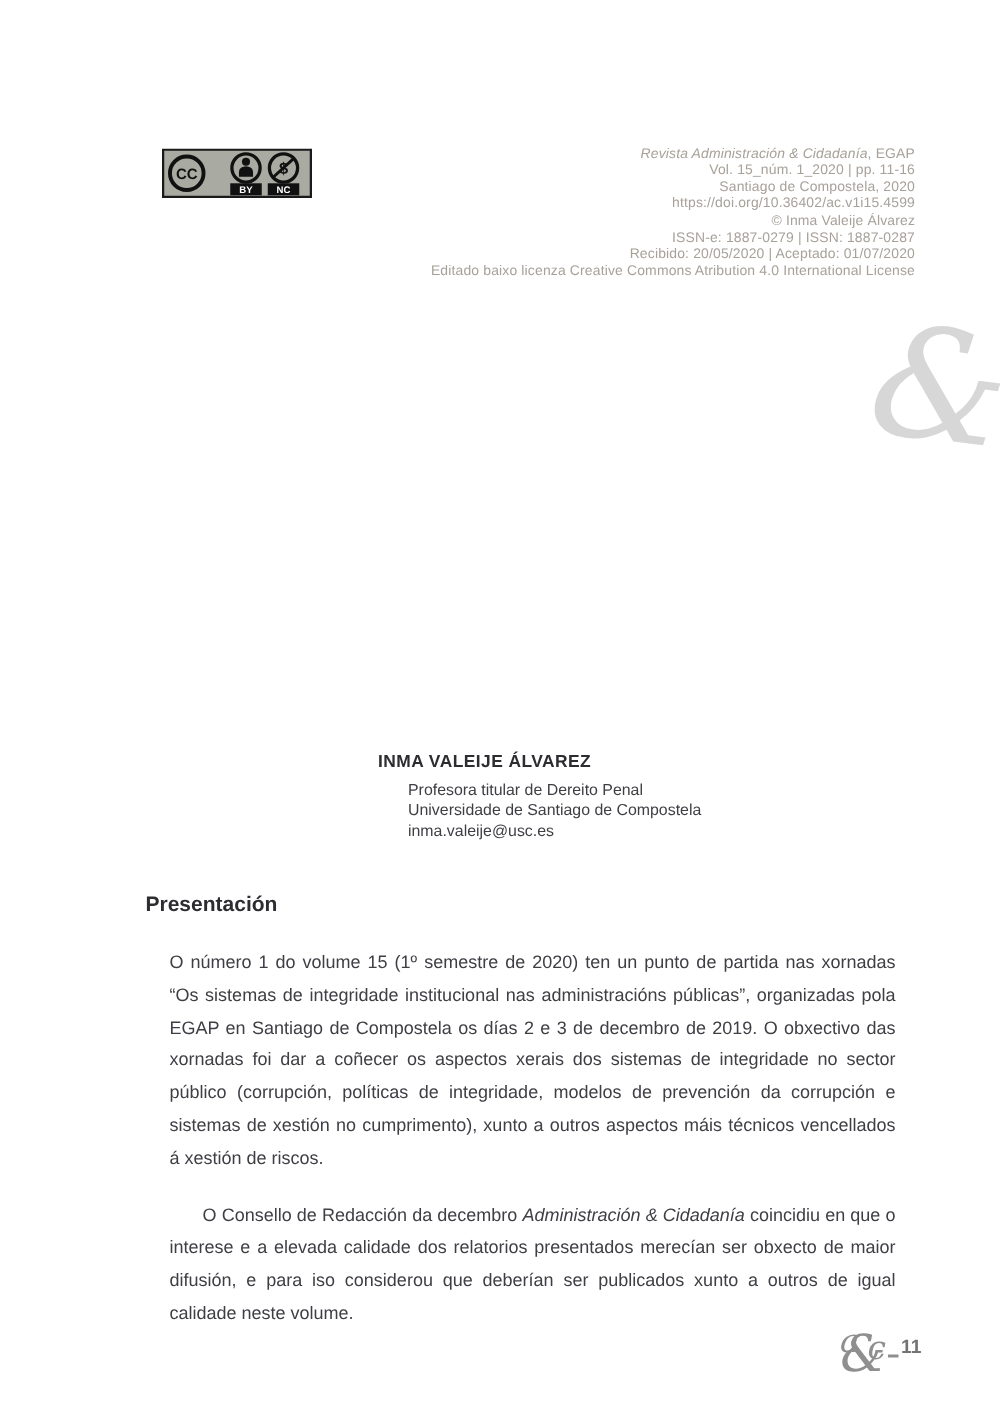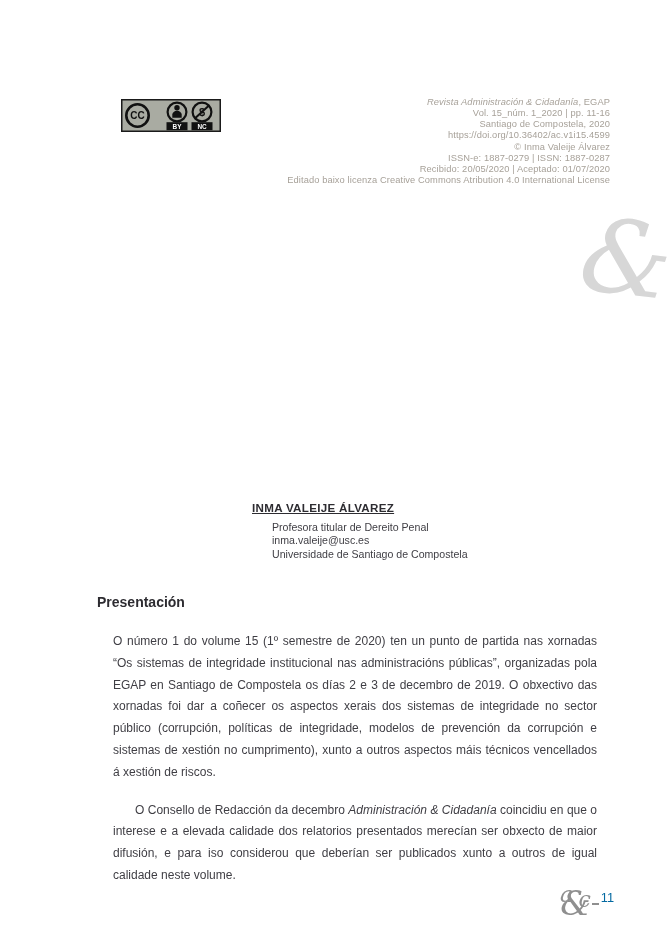--- a/index.html
+++ b/index.html
@@ -5,21 +5,21 @@
   html, body { margin: 0; padding: 0; }
   body {
     width: 669px; height: 944px;
     background: #ffffff;
     position: relative;
     overflow: hidden;
     font-family: "Liberation Sans", sans-serif;
   }
 
   
-  .cc-badge { position: absolute; left: 110px; top: 99px; width: 100px; height: 19px; padding-left: 11px; }
+  .cc-badge { position: absolute; left: 97px; top: 99px; width: 100px; height: 19px; padding-left: 11px; }
 
   
   .masthead {
     position: absolute; top: 97px; right: 59px;
     text-align: right;
     font-size: 9.3px; line-height: 11.15px;
     letter-spacing: 0.1px;
     color: #a7a199;
   }
   .masthead .journal-title { font-style: italic; }
@@ -32,21 +32,21 @@
     font-size: 102px; line-height: 1;
     color: #d7d7d7;
     transform: rotate(7deg);
     user-select: none;
   }
 
   
   .author-block { position: absolute; left: 252px; top: 501px; color: #3f3e44; }
   .author-name {
     font-size: 11.6px; font-weight: bold; color: #2d2c31;
-    letter-spacing: 0.3px; line-height: 14px; margin-bottom: 6px; text-decoration: underline;
+    letter-spacing: 0.3px; line-height: 14px; margin-bottom: 6px;
   }
   .author-line { font-size: 10.6px; line-height: 13.4px; padding-left: 20px; }
 
   
   .article { position: absolute; left: 97px; top: 590px; width: 516px; color: #3f3e44; }
   .article-heading {
     font-size: 14px; font-weight: bold; color: #2d2c31;
     line-height: 25px; margin: 0 0 13px 0;
   }
   .article p {
@@ -59,21 +59,21 @@
   
   .footer { position: absolute; left: 560px; top: 882px; display: flex; align-items: center; height: 38px; }
   .logo {
     font-family: "DejaVu Serif", serif; font-style: italic;
     color: #8f8f8f; display: flex; align-items: center; position: relative;
   }
   .logo .l-a  { font-size: 22px; position: relative; top: -7px; z-index: 2; }
   .logo .l-amp{ font-size: 34px; margin-left: -13px; position: relative; top: 2px; z-index: 1; }
   .logo .l-c  { font-size: 22px; margin-left: -12px; position: relative; top: -2px; z-index: 2; }
   .logo-dash { display: inline-block; width: 7px; height: 1.6px; background: #8f8f8f; margin: 6px 2px 0 1px; }
-  .page-number { font-size: 12.8px; font-weight: normal; color: #0369a1; position: relative; top: -4px; }
+  .page-number { font-size: 12.8px; font-weight: bold; color: #737373; position: relative; top: -4px; }
 </style>
 </head>
 <body>
 
 <div class="page">
 
   <div class="cc-badge">
     <svg width="100" height="33" viewBox="0 0 100 33">
       <rect x="0.75" y="0.75" width="98.5" height="31.5" fill="#a9aba2" stroke="#1a1a1a" stroke-width="1.5"></rect>
       <g>
@@ -110,22 +110,22 @@
     <div>ISSN-e: 1887-0279 | ISSN: 1887-0287</div>
     <div>Recibido: 20/05/2020 | Aceptado: 01/07/2020</div>
     <div>Editado baixo licenza Creative Commons Atribution 4.0 International License</div>
   </div>
 
   <div class="amp-decoration">&amp;</div>
 
   <div class="author-block">
     <div class="author-name">INMA VALEIJE ÁLVAREZ</div>
     <div class="author-line">Profesora titular de Dereito Penal</div>
+    <div class="author-line">Universidade de Santiago de Compostela</div>
     <div class="author-line">inma.valeije@usc.es</div>
-    <div class="author-line">Universidade de Santiago de Compostela</div>
   </div>
 
   <div class="article">
     <h1 class="article-heading">Presentación</h1>
     <p>O número 1 do volume 15 (1º semestre de 2020) ten un punto de partida nas xornadas “Os sistemas de integridade institucional nas administracións públicas”, organizadas pola EGAP en Santiago de Compostela os días 2 e 3 de decembro de 2019. O obxectivo das xornadas foi dar a coñecer os aspectos xerais dos sistemas de integridade no sector público (corrupción, políticas de integridade, modelos de prevención da corrupción e sistemas de xestión no cumprimento), xunto a outros aspectos máis técnicos vencellados á xestión de riscos.</p>
     <p class="para-indent"><span>O Consello de Redacción da decembro </span><span class="italic">Administración &amp; Cidadanía</span><span> coincidiu en que o interese e a elevada calidade dos relatorios presentados merecían ser obxecto de maior difusión, e para iso considerou que deberían ser publicados xunto a outros de igual calidade neste volume.</span></p>
   </div>
 
   <div class="footer">
     <span class="logo">

